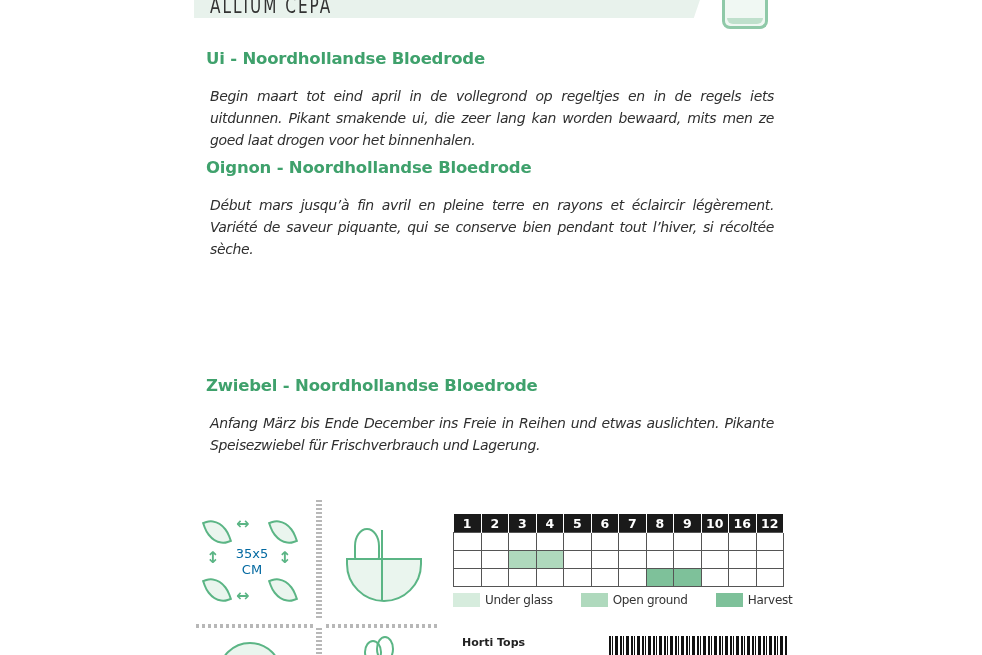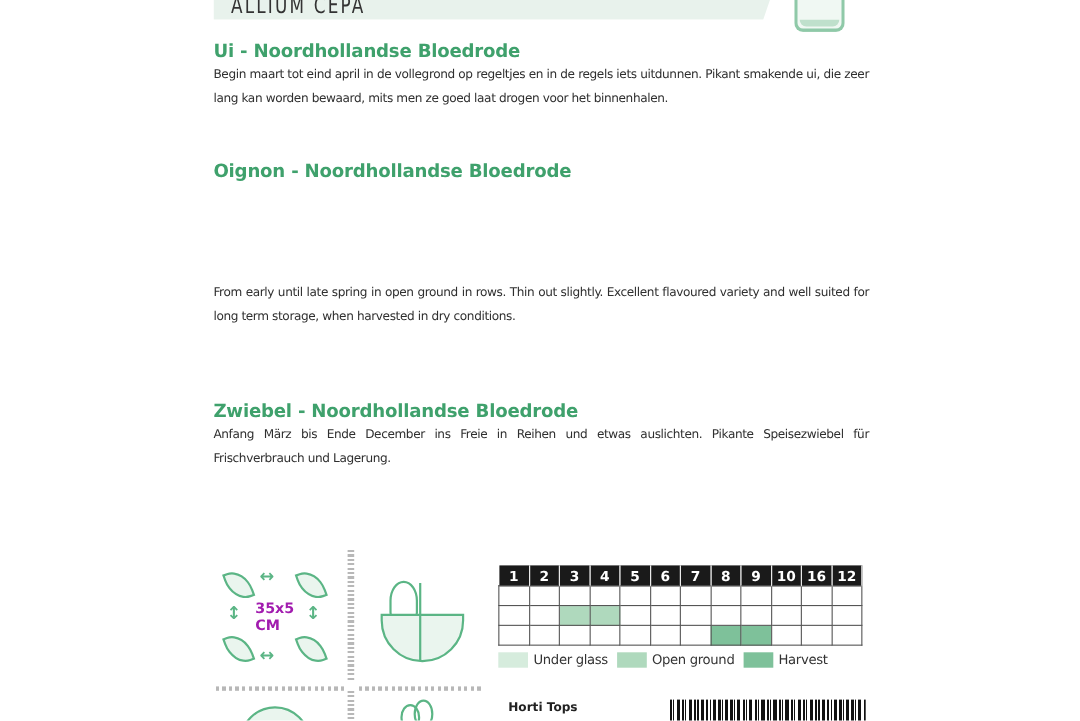--- a/index.html
+++ b/index.html
@@ -2,65 +2,65 @@
 <html><head>
 <meta charset="utf-8">
 <style>
   html, body { margin:0; padding:0; background:#ffffff; }
   body { width:982px; height:655px; position:relative; overflow:hidden; font-family:"DejaVu Sans", sans-serif; color:#2a2a2a; }
   .latin-banner { position:absolute; left:194px; top:-12px; width:510px; height:30px; background:#e8f2ec; clip-path:polygon(0 0,100% 0,98% 100%,0 100%); }
   .latin-text { position:absolute; left:16px; top:8px; font-family:"DejaVu Sans Condensed","DejaVu Sans", sans-serif; font-size:17px; letter-spacing:2px; color:#333; transform:scaleY(1.2); }
   .jar-icon { position:absolute; left:722px; top:-8px; width:40px; height:34px; border:3px solid #8fc9a8; border-top:none; border-radius:0 0 8px 8px; background:#f0f8f3; }
   .jar-icon::after { content:""; position:absolute; left:2px; right:2px; bottom:2px; height:6px; background:#bfe0cc; border-radius:0 0 6px 6px; }
   .section { position:absolute; left:194px; width:596px; }
-  .section h2 { margin:0; font-size:16.5px; font-weight:bold; color:#3fa16c; line-height:20px; letter-spacing:-0.2px; }
-  .section p { margin:0; font-size:11px; line-height:22px; text-align:justify; color:#2f2f2f; letter-spacing:-0.35px; }
+  .section h2 { margin:12px; font-size:16.5px; font-weight:bold; color:#3fa16c; line-height:20px; letter-spacing:-0.2px; }
+  .section p { margin:16px; font-size:14px; line-height:22px; text-align:justify; color:#2f2f2f; letter-spacing:-0.35px;font-style:italic; }
   .icons { position:absolute; left:196px; top:500px; width:240px; height:160px; }
   .wavy-v { position:absolute; left:120px; top:0; width:6px; height:120px; background:repeating-linear-gradient(180deg,#999 0 2px,transparent 2px 4px); opacity:.7; }
   .wavy-v2 { position:absolute; left:120px; top:128px; width:6px; height:40px; background:repeating-linear-gradient(180deg,#999 0 2px,transparent 2px 4px); opacity:.7; }
   .wavy-h { position:absolute; top:124px; height:4px; background:repeating-linear-gradient(90deg,#999 0 3px,transparent 3px 6px); opacity:.7; }
-  .spacing-label { position:absolute; left:36px; top:46px; width:40px; text-align:left; font-size:13px; font-weight:bold; color:#a21caf; line-height:16px; }
+  .spacing-label { position:absolute; left:36px; top:46px; width:40px; text-align:center; font-size:13px; font-weight:normal; color:#0369a1; line-height:16px; }
   .leaf { position:absolute; width:18px; height:24px; border:2px solid #5bb585; border-radius:0 80% 0 80%; background:#eaf5ee; transform:rotate(-20deg); }
   .arrow { position:absolute; color:#5bb585; font-size:16px; font-weight:bold; }
   .bowl { position:absolute; left:150px; top:58px; width:72px; height:40px; border:2px solid #5bb585; border-top:2px solid #5bb585; border-radius:0 0 40px 40px; background:#eaf5ee; }
   .bowl-line { position:absolute; left:185px; top:30px; width:2px; height:70px; background:#5bb585; }
   .greens { position:absolute; left:158px; top:28px; width:22px; height:32px; border:2px solid #5bb585; border-radius:50% 50% 20% 20%; background:#fff; }
   .circle-arrow { position:absolute; left:22px; top:142px; width:60px; height:60px; border:2px solid #5bb585; border-radius:50%; background:#eaf5ee; }
   .sprout { position:absolute; left:168px; top:140px; width:14px; height:20px; border:2px solid #5bb585; border-radius:50%; }
   .sprout2 { position:absolute; left:180px; top:136px; width:14px; height:22px; border:2px solid #5bb585; border-radius:50%; }
   .calendar { position:absolute; left:453px; top:514px; }
   .cal-table { border-collapse:collapse; }
   .cal-table td { width:26.5px; height:17px; border:1px solid #555; padding:0; }
   .cal-table th { width:26.5px; height:18px; background:#1a1a1a; color:#fff; font-size:12.5px; font-weight:bold; border:1px solid #fff; border-top:none; border-bottom:none; padding:0; text-align:center; }
   .cal-table th:first-child { border-left:none; }
   .c-open { background:#afd9bd; }
   .c-harvest { background:#7ec19a; }
-  .legend { position:absolute; left:453px; top:593px; display:flex; align-items:flex-start; font-size:12px; color:#333; letter-spacing:-0.3px; }
+  .legend { position:absolute; left:453px; top:593px; display:flex; align-items:flex-start; font-size:12px; color:#333; letter-spacing:-0.3px;gap:20px; }
   .sw { width:27px; height:14px; margin-right:5px; }
   .legend-item { display:flex; align-items:center; margin-right:8px; }
   .brand { position:absolute; left:462px; top:636px; font-size:11px; font-weight:bold; color:#222; }
   .barcode { position:absolute; left:609px; top:636px; width:178px; height:24px; background:repeating-linear-gradient(90deg,#111 0 2px,#fff 2px 3px,#111 3px 4px,#fff 4px 6px,#111 6px 9px,#fff 9px 11px); }
 </style>
 </head>
 <body>
 
 <div class="latin-banner">
   <span class="latin-text">ALLIUM CEPA</span>
 </div>
 <div class="jar-icon"></div>
 
 <div class="section" style="top:37px;">
   <h2>Ui - Noordhollandse Bloedrode</h2>
   <p>Begin maart tot eind april in de vollegrond op regeltjes en in de regels iets uitdunnen. Pikant smakende ui, die zeer lang kan worden bewaard, mits men ze goed laat drogen voor het binnenhalen.</p>
 </div>
 <div class="section" style="top:146px;">
   <h2>Oignon - Noordhollandse Bloedrode</h2>
+  <p>Début mars jusqu’à fin avril en pleine terre en rayons et éclaircir légèrement. Variété de saveur piquante, qui se conserve bien pendant tout l’hiver, si récoltée sèche.</p>
 </div>
 <div class="section" style="top:255px;">
-  <p>From early until late spring in open ground in rows. Thin out slightly. Excellent flavoured variety and well suited for long term storage, when harvested in dry conditions.</p>
 </div>
 <div class="section" style="top:364px;">
   <h2>Zwiebel - Noordhollandse Bloedrode</h2>
   <p>Anfang März bis Ende December ins Freie in Reihen und etwas auslichten. Pikante Speisezwiebel für Frischverbrauch und Lagerung.</p>
 </div>
 
 <div class="icons">
   <div>
     <div class="leaf" style="left:10px;top:18px;"></div>
     <div class="leaf" style="left:76px;top:18px;"></div>

